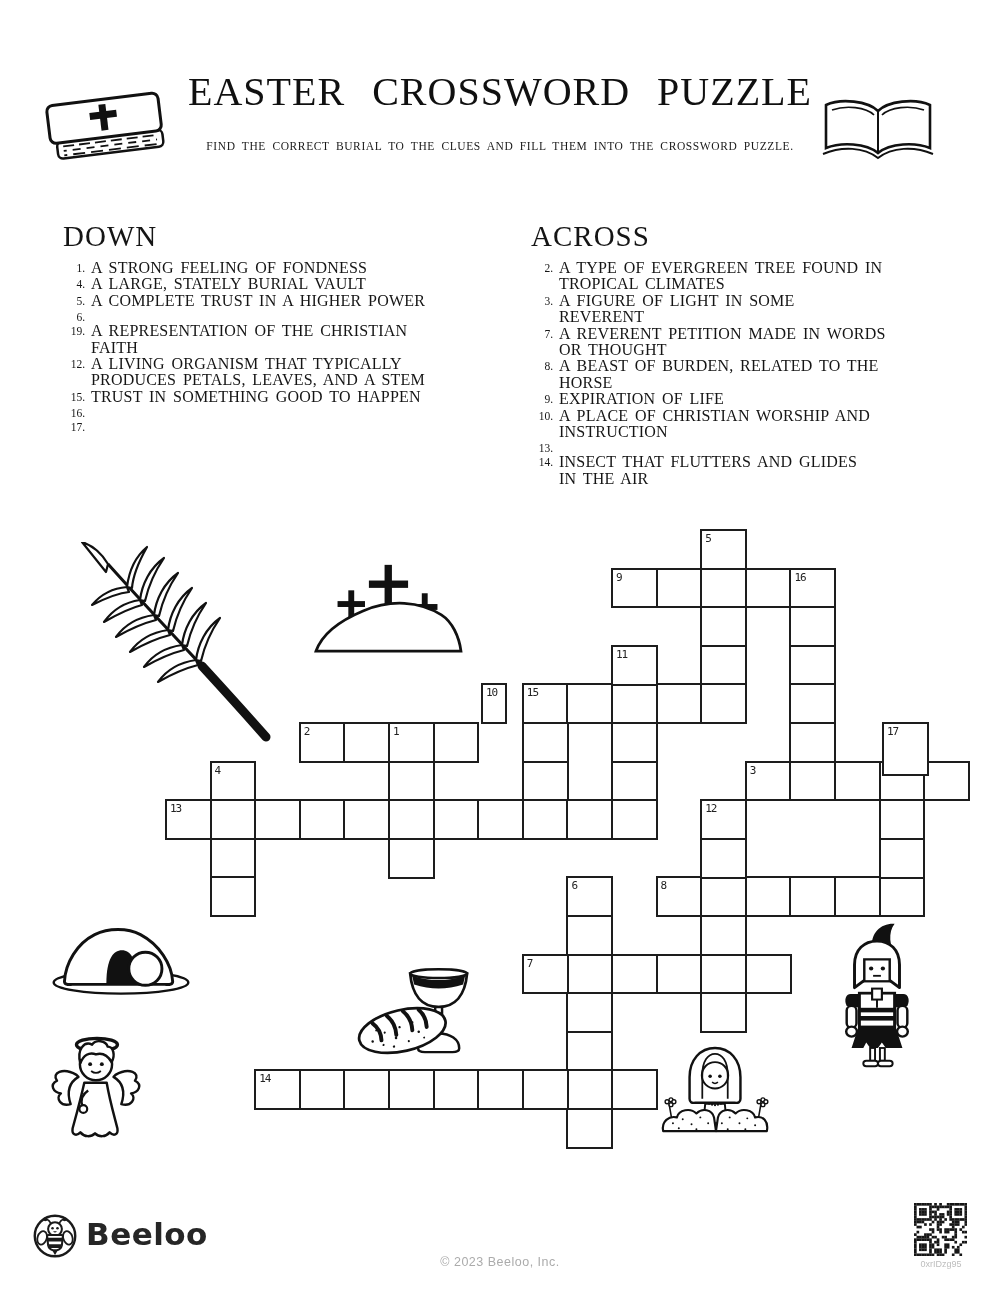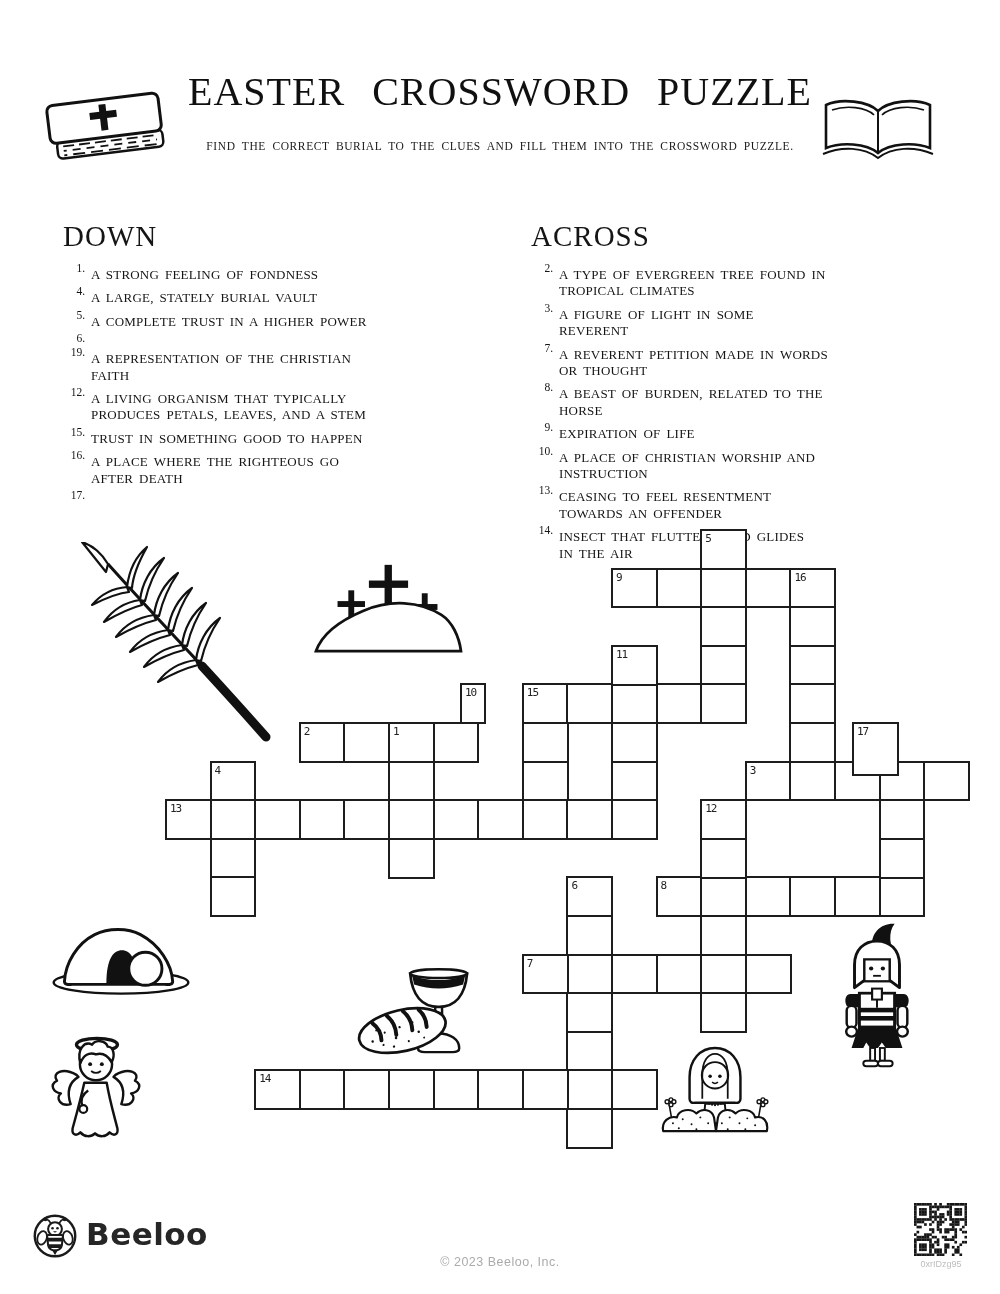--- a/index.html
+++ b/index.html
@@ -9,21 +9,21 @@
   
   .title{left:0;right:0;top:68px;text-align:center;font-size:40px;letter-spacing:1px;
          word-spacing:16px;color:#101010;}
   .subtitle{left:0;right:0;top:140px;text-align:center;font-size:11.5px;letter-spacing:.6px;
             word-spacing:3px;color:#1a1a1a;}
   
   .clue-col{top:220px;width:430px;}
   .clue-col h2{margin:0 0 7px 0;font-size:29px;font-weight:400;letter-spacing:1px;}
   .clue{display:flex;margin:0;}
   .clue-num{flex:none;width:22px;text-align:right;font-size:11.5px;padding:2px 6px 0 0;}
-  .clue-lines{font-size:13px;line-height:16.4px;letter-spacing:.2px;word-spacing:2.5px;margin-top:7px;}
+  .clue-lines{font-size:16px;line-height:16.4px;letter-spacing:.2px;word-spacing:2.5px;}
   
   #grid{left:165px;top:529px;width:806px;height:621px;}
   .cell{position:absolute;box-sizing:border-box;background:#fff;border:2.3px solid #1d1d1d;}
   .cellnum{position:absolute;left:3px;top:1px;font-family:"DejaVu Sans Mono",monospace;
            font-size:11px;color:#222;letter-spacing:-1px;}
   
   .brand-text{left:86px;top:1216px;font-family:"DejaVu Sans",sans-serif;font-weight:700;
               font-size:31px;color:#262626;letter-spacing:.5px;}
   .copyright{left:0;right:0;top:1255px;text-align:center;font-family:"Liberation Sans",sans-serif;
              font-size:12.5px;color:#ababab;letter-spacing:.5px;}
@@ -101,24 +101,20 @@
         </div>
       </div>
       <div class="clue">
         <span class="clue-num">15.</span>
         <div class="clue-lines">
           <div>TRUST IN SOMETHING GOOD TO HAPPEN</div>
         </div>
       </div>
       <div class="clue">
         <span class="clue-num">16.</span>
-        <div class="clue-lines">
-          <div>A PLACE WHERE THE RIGHTEOUS GO</div>
-          <div>AFTER DEATH</div>
-        </div>
       </div>
       <div class="clue">
         <span class="clue-num">17.</span>
       </div>
     </div>
 </div>
 
 <div class="abs clue-col" style="left:531px">
   <h2>ACROSS</h2>
   <div id="across-list">
@@ -158,24 +154,20 @@
       </div>
       <div class="clue">
         <span class="clue-num">10.</span>
         <div class="clue-lines">
           <div>A PLACE OF CHRISTIAN WORSHIP AND</div>
           <div>INSTRUCTION</div>
         </div>
       </div>
       <div class="clue">
         <span class="clue-num">13.</span>
-        <div class="clue-lines">
-          <div>CEASING TO FEEL RESENTMENT</div>
-          <div>TOWARDS AN OFFENDER</div>
-        </div>
       </div>
       <div class="clue">
         <span class="clue-num">14.</span>
         <div class="clue-lines">
           <div>INSECT THAT FLUTTERS AND GLIDES</div>
           <div>IN THE AIR</div>
         </div>
       </div>
     </div>
 </div>
@@ -237,21 +229,21 @@
     <div class="cell" style="left: 669px; top: 347.4px; width: 46.9px; height: 40.9px;"></div>
     <div class="cell" style="left: 713.6px; top: 347.4px; width: 46.9px; height: 40.9px;"></div>
     <div class="cell" style="left: 446px; top: 38.6px; width: 46.9px; height: 40.9px;">
       <span class="cellnum">9</span>
     </div>
     <div class="cell" style="left: 490.6px; top: 38.6px; width: 46.9px; height: 40.9px;"></div>
     <div class="cell" style="left: 579.8px; top: 38.6px; width: 46.9px; height: 40.9px;"></div>
     <div class="cell" style="left: 624.4px; top: 38.6px; width: 46.9px; height: 40.9px;">
       <span class="cellnum">16</span>
     </div>
-    <div class="cell" style="left: 295px; top: 154.4px; width: 26px; height: 40.9px;">
+    <div class="cell" style="left: 316px; top: 154.4px; width: 26px; height: 40.9px;">
       <span class="cellnum">10</span>
     </div>
     <div class="cell" style="left: 356.8px; top: 154.4px; width: 46.9px; height: 40.9px;">
       <span class="cellnum">15</span>
     </div>
     <div class="cell" style="left: 401.4px; top: 154.4px; width: 46.9px; height: 40.9px;"></div>
     <div class="cell" style="left: 446px; top: 154.4px; width: 46.9px; height: 40.9px;"></div>
     <div class="cell" style="left: 490.6px; top: 154.4px; width: 46.9px; height: 40.9px;"></div>
     <div class="cell" style="left: 446px; top: 115.8px; width: 46.9px; height: 40.9px;">
       <span class="cellnum">11</span>
@@ -284,21 +276,21 @@
     <div class="cell" style="left: 267.6px; top: 540.4px; width: 46.9px; height: 40.9px;"></div>
     <div class="cell" style="left: 312.2px; top: 540.4px; width: 46.9px; height: 40.9px;"></div>
     <div class="cell" style="left: 356.8px; top: 540.4px; width: 46.9px; height: 40.9px;"></div>
     <div class="cell" style="left: 446px; top: 540.4px; width: 46.9px; height: 40.9px;"></div>
     <div class="cell" style="left: 356.8px; top: 193px; width: 46.9px; height: 40.9px;"></div>
     <div class="cell" style="left: 356.8px; top: 231.6px; width: 46.9px; height: 40.9px;"></div>
     <div class="cell" style="left: 624.4px; top: 77.2px; width: 46.9px; height: 40.9px;"></div>
     <div class="cell" style="left: 624.4px; top: 115.8px; width: 46.9px; height: 40.9px;"></div>
     <div class="cell" style="left: 624.4px; top: 154.4px; width: 46.9px; height: 40.9px;"></div>
     <div class="cell" style="left: 624.4px; top: 193px; width: 46.9px; height: 40.9px;"></div>
-    <div class="cell" style="left: 687px; top: 193px; width: 46.9px; height: 54px;">
+    <div class="cell" style="left: 717px; top: 193px; width: 46.9px; height: 54px;">
       <span class="cellnum">17</span>
     </div>
     <div class="cell" style="left: 713.6px; top: 270.2px; width: 46.9px; height: 40.9px;"></div>
     <div class="cell" style="left: 713.6px; top: 308.8px; width: 46.9px; height: 40.9px;"></div>
   </div>
 
 <div class="abs" style="left:78px;top:542px">
   <svg width="195" height="200" viewBox="0 0 195 200">
     <path d="M188,195 C166,170 146,148 124,124" fill="none" stroke="#111" stroke-width="9" stroke-linecap="round"></path>
     <path d="M126,126 C96,94 64,60 30,22" fill="none" stroke="#111" stroke-width="3"></path>

